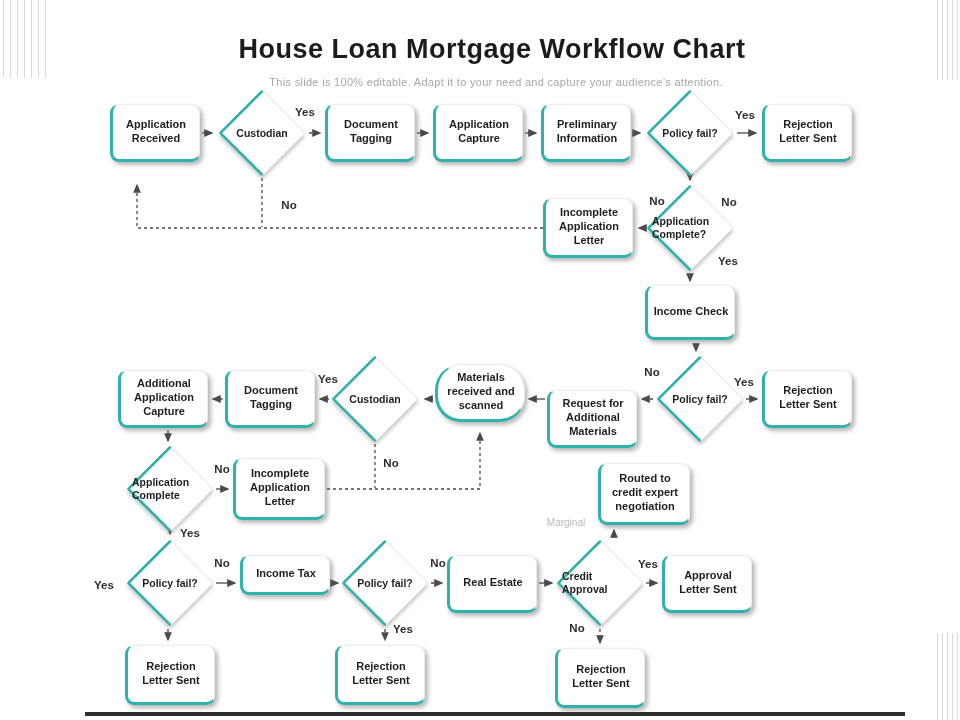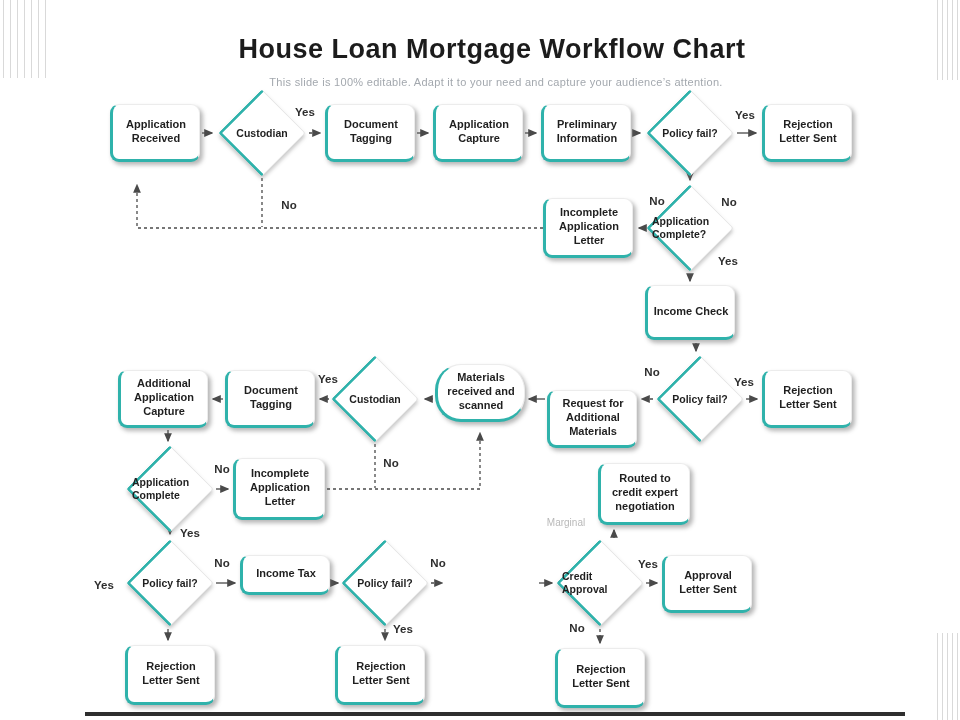--- a/index.html
+++ b/index.html
@@ -189,20 +189,23 @@
       <div class="diamond-shape"></div>
       <div class="diamond-label">Policy fail?</div>
     </div>
     <div class="node-box" style="left: 240px; top: 555px; width: 90px; height: 40px;">
       <span>Income Tax</span>
     </div>
     <div class="node-diamond" style="left: 341px; top: 539px; width: 88px; height: 88px;">
       <div class="diamond-shape"></div>
       <div class="diamond-label">Policy fail?</div>
     </div>
+    <div class="node-box" style="left: 447px; top: 555px; width: 90px; height: 58px;">
+      <span>Real Estate</span>
+    </div>
     <div class="node-diamond" style="left: 556px; top: 539px; width: 88px; height: 88px;">
       <div class="diamond-shape"></div>
       <div class="diamond-label">Credit Approval</div>
     </div>
     <div class="node-box" style="left: 662px; top: 555px; width: 90px; height: 58px;">
       <span>Approval Letter Sent</span>
     </div>
     <div class="node-box" style="left: 125px; top: 645px; width: 90px; height: 60px;">
       <span>Rejection Letter Sent</span>
     </div>

